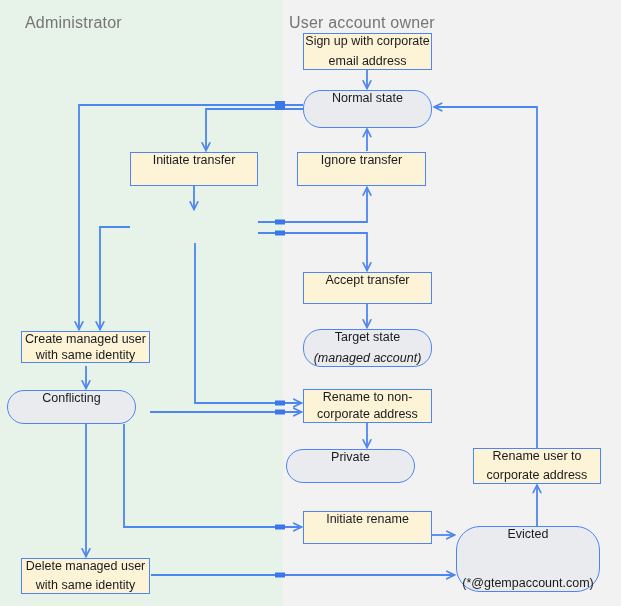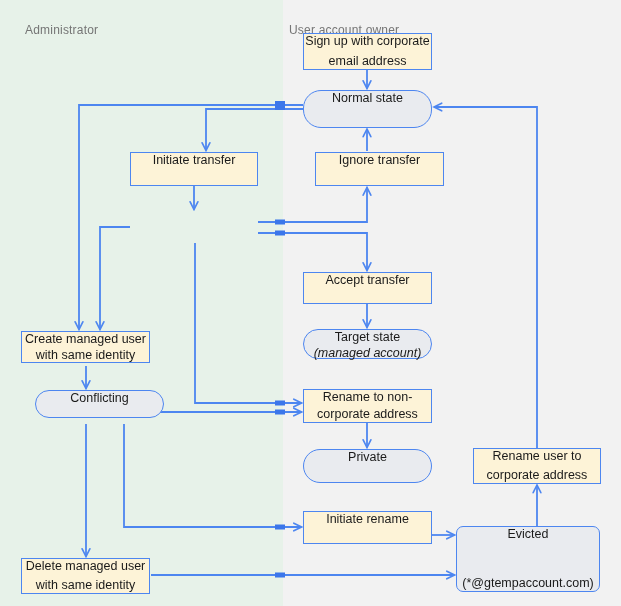--- a/index.html
+++ b/index.html
@@ -4,35 +4,35 @@
 <style>
   html,body{margin:0;padding:0;background:#ffffff;}
   .canvas{
     position:relative;width:621px;height:606px;overflow:hidden;
     font-family:"Liberation Sans",sans-serif;background:#ffffff;
   }
   .lane{position:absolute;top:0;height:606px;}
   .lane-admin{left:0;width:283px;background:var(--lane-admin,#e7f2e9);}
   .lane-user{left:283px;width:338px;background:var(--lane-user,#f2f2f2);}
   .lane-title{
-    position:absolute;top:23px;font-size:12px;letter-spacing:.2px;
+    position:absolute;top:14px;font-size:16px;letter-spacing:.2px;
     color:var(--lane-title,#757575);white-space:nowrap;
   }
   .lane-title.admin{left:25px;}
   .lane-title.user{left:289px;}
   .node{
     position:absolute;box-sizing:border-box;
     display:flex;flex-direction:column;align-items:center;justify-content:space-between;
     text-align:center;font-size:12.5px;line-height:15.5px;
     color:var(--node-text,#1a1a1a);
     border:1.5px solid var(--edge,#4d86f0);
   }
   .process{background:var(--process,#fdf3d7);}
   .state{background:var(--state,#e9ebef);border-radius:18px;}
-  .state.big{border-radius:7px;}
+  .state.big{border-radius:24px;}
   .sub-italic .l2{font-style:italic;}
   .node span{display:block;white-space:nowrap;}
   svg.edges{position:absolute;left:0;top:0;pointer-events:none;}
   svg.edges polyline{fill:none;stroke:var(--edge,#4d86f0);stroke-width:1.8;}
   svg.edges rect{fill:var(--edge-junction,#3b76ea);}
 </style>
 </head>
 <body>
 
 <div class="canvas">
@@ -83,54 +83,54 @@
   </div>
 
   <div class="node state sub-italic" style="left:303px;top:90px;width:129px;height:38px">
     <span class="l1">Normal state</span>
   </div>
 
   <div class="node process" style="left:130px;top:152px;width:128px;height:34px">
     <span class="l1">Initiate transfer</span>
   </div>
 
-  <div class="node process" style="left:315px;top:152px;width:129px;height:34px">
+  <div class="node process" style="left:297px;top:152px;width:129px;height:34px">
     <span class="l1">Ignore transfer</span>
   </div>
 
 
   <div class="node process" style="left:303px;top:272px;width:129px;height:32px">
     <span class="l1">Accept transfer</span>
   </div>
 
-  <div class="node state sub-italic" style="left:303px;top:329px;width:129px;height:30px">
+  <div class="node state sub-italic" style="left:303px;top:329px;width:129px;height:38px">
     <span class="l1">Target state</span>
     <span class="l2">(managed account)</span>
   </div>
 
   <div class="node process" style="left:21px;top:331px;width:129px;height:32px">
     <span class="l1">Create managed user</span>
     <span class="l2">with same identity</span>
   </div>
 
   <div class="node process" style="left:303px;top:389px;width:129px;height:34px">
     <span class="l1">Rename to non-</span>
     <span class="l2">corporate address</span>
   </div>
 
-  <div class="node state" style="left:35px;top:390px;width:129px;height:28px">
+  <div class="node state" style="left:7px;top:390px;width:129px;height:34px">
     <span class="l1">Conflicting</span>
   </div>
 
   <div class="node process" style="left:473px;top:448px;width:128px;height:36px">
     <span class="l1">Rename user to</span>
     <span class="l2">corporate address</span>
   </div>
 
-  <div class="node state" style="left:303px;top:449px;width:129px;height:34px">
+  <div class="node state" style="left:286px;top:449px;width:129px;height:34px">
     <span class="l1">Private</span>
   </div>
 
   <div class="node process" style="left:303px;top:511px;width:129px;height:33px">
     <span class="l1">Initiate rename</span>
   </div>
 
   <div class="node state big" style="left:456px;top:526px;width:144px;height:66px">
     <span class="l1">Evicted</span>
     <span class="l2">(*@gtempaccount.com)</span>

